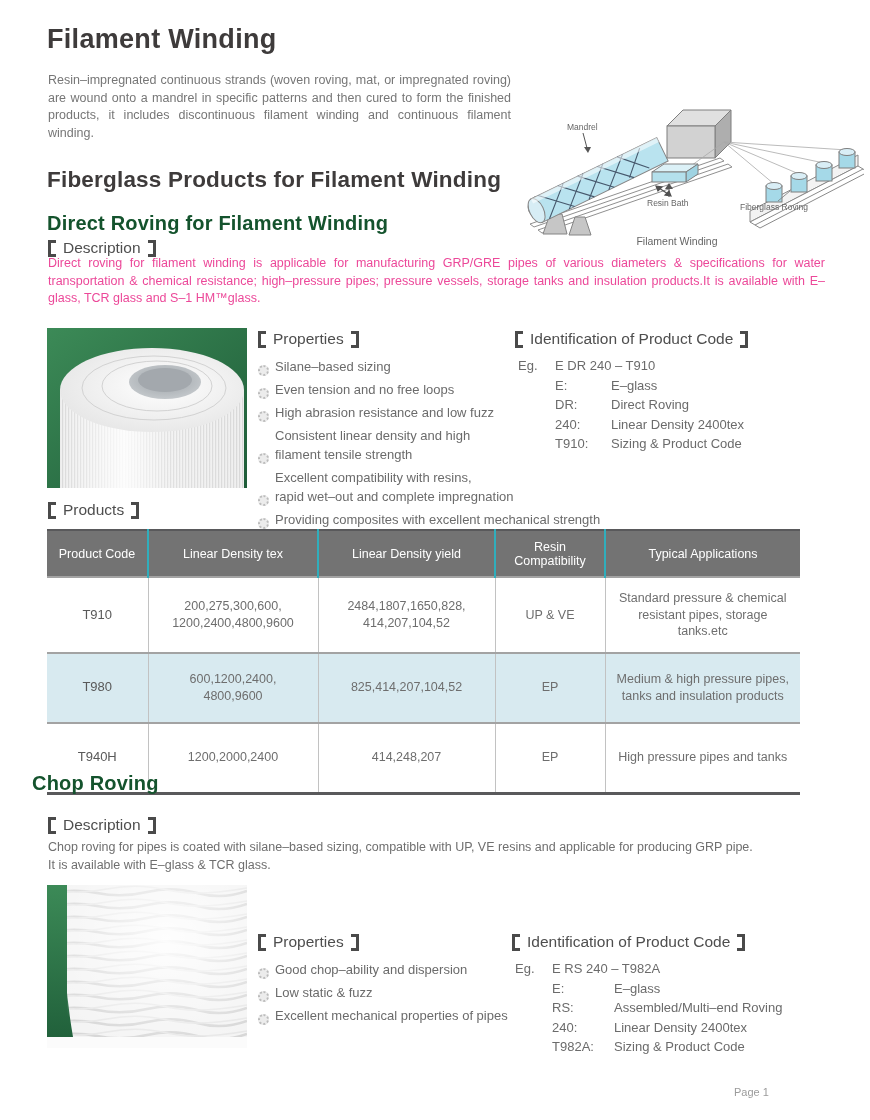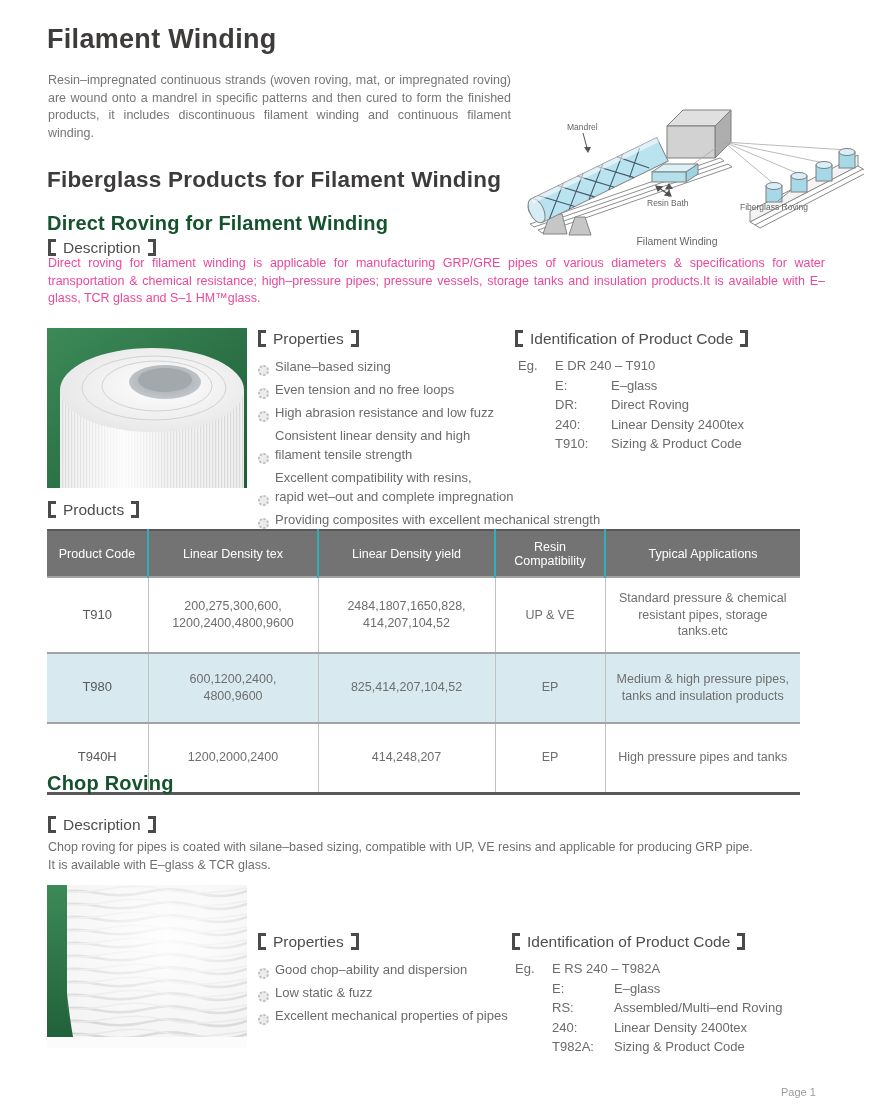--- a/index.html
+++ b/index.html
@@ -4,29 +4,29 @@
 <style>
   html,body{margin:0;padding:0;background:#fff;}
   .page{position:relative;width:870px;height:1120px;background:#fff;overflow:hidden;
         font-family:Liberation Sans, sans-serif;color:#6e6e6e;}
   .abs{position:absolute;}
 
   .h1{left:47px;top:24px;font-size:27px;font-weight:bold;color:#3e3b3b;letter-spacing:.3px;}
   .h2{left:47px;top:167px;font-size:22.5px;font-weight:bold;color:#3e3b3b;letter-spacing:.2px;}
   .h3{font-size:20px;font-weight:bold;color:#14532d;letter-spacing:.2px;}
   .h3-direct{left:47px;top:212px;}
-  .h3-chop{left:47px;top:772px;}
+  .h3-chop{left:32px;top:772px;}
 
   .body-p{font-size:12.5px;line-height:17.5px;color:#767676;text-align:justify;}
   .intro-p{left:48px;top:72px;width:463px;}
   .desc1{left:48px;top:255px;width:777px;color:#ec4899;}
   .desc2{left:48px;top:839px;width:780px;color:#6f6f6f;text-align:left;}
   .pre{white-space:pre-line;}
 
-  .sec-label{display:flex;align-items:flex-start;font-size:15.5px;color:#4e4e4e;}
+  .sec-label{display:flex;align-items:flex-end;font-size:15.5px;color:#4e4e4e;}
   .bk{display:inline-block;width:5px;height:11px;border:3px solid #4a4a4a;flex:none;}
   .bk.l{border-right:none;margin-right:7px;}
   .bk.r{border-left:none;margin-left:7px;}
   .lbl-desc1{left:48px;top:239px;}
   .lbl-products{left:48px;top:501px;}
   .lbl-desc2{left:48px;top:816px;}
 
   .props{width:370px;}
   .props ul{list-style:none;margin:9px 0 0 0;padding:0;font-size:13px;color:#6b6b6b;}
   .props li{display:flex;gap:6px;line-height:19px;margin:0 0 4px 0;align-items:flex-end;}
@@ -55,21 +55,21 @@
            height:44px;line-height:16.5px;padding:4px 6px;
            border-right:1px solid #c2c2c2;border-top:2px solid #a3a3a3;}
   tbody td:last-child{border-right:none;padding:12px 10px;}
   tbody tr.alt{background:#d8eaf0;}
   td.code-cell{font-size:13px;color:#595959;}
 
   .img1{left:47px;top:328px;}
   .img2{left:47px;top:885px;}
   .diagram{left:512px;top:98px;}
 
-  .page-num{left:781px;top:1086px;font-size:11px;color:#9b9b9b;}
+  .page-num{left:734px;top:1086px;font-size:11px;color:#9b9b9b;}
 </style>
 </head>
 <body>
 
 <div class="page">
 
   <div class="abs h1">Filament Winding</div>
 
   <div class="abs body-p intro-p">Resin–impregnated continuous strands (woven roving, mat, or impregnated roving) are wound onto a mandrel in specific patterns and then cured to form the finished products, it includes discontinuous filament winding and continuous filament winding.</div>
 

